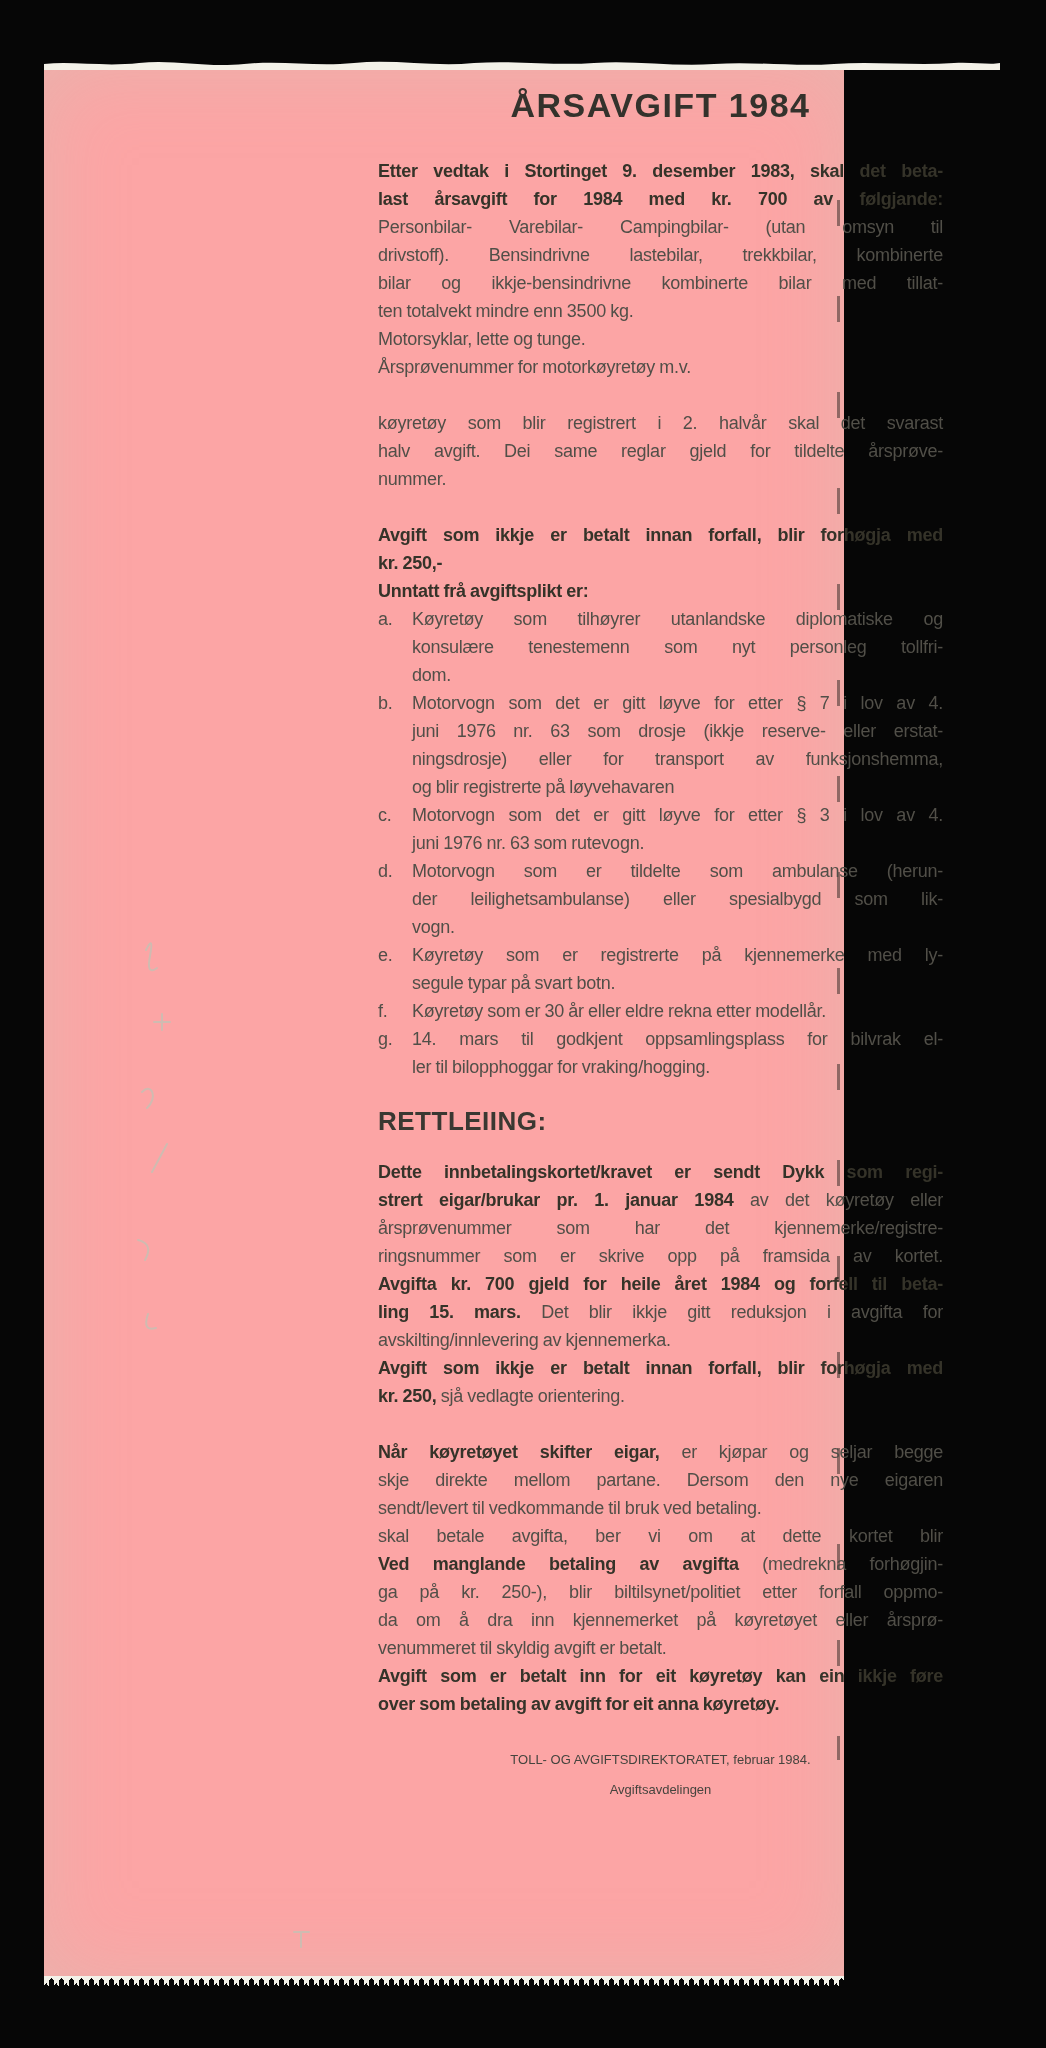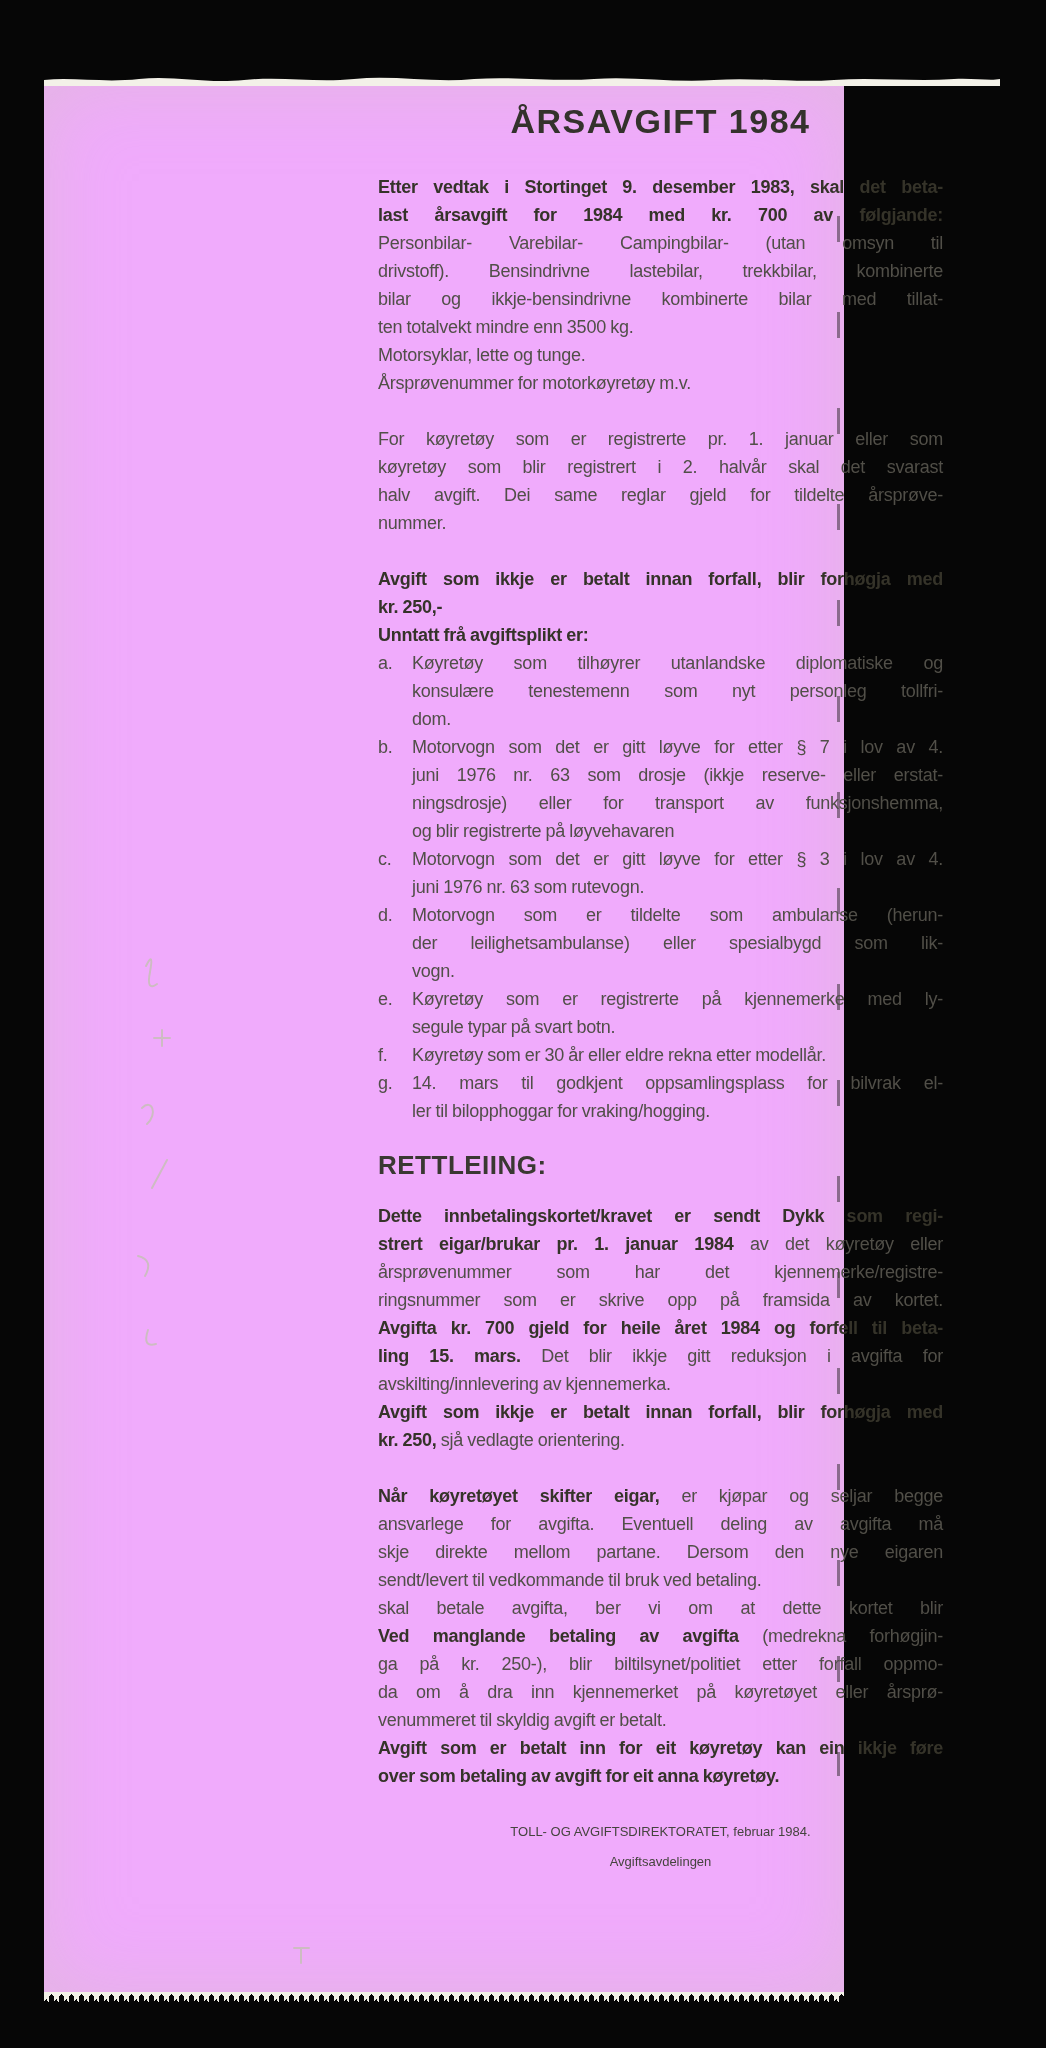--- a/index.html
+++ b/index.html
@@ -1,19 +1,19 @@
 <!DOCTYPE html>
 <html><head>
 <meta charset="utf-8">
 <style>
   html,body{margin:0;padding:0;background:#060606;}
   .scene{position:relative;width:1046px;height:2048px;background:#060606;overflow:hidden;
          font-family:"Liberation Sans", sans-serif;}
-  .paper{position:absolute;left:44px;top:86px;width:800px;height:1906px;
-         background:#f0abfc;
+  .paper{position:absolute;left:44px;top:70px;width:800px;height:1906px;
+         background:#fca5a5;
          box-shadow:inset 0 0 80px rgba(205,200,184,.38);}
   .torn-top{position:absolute;left:0;top:-14px;width:956px;height:14px;display:block;}
   .fringe{position:absolute;left:0;bottom:-10px;width:100%;height:10px;
           background-image:
             linear-gradient(135deg,#f3f1e8 50%,transparent 50%),
             linear-gradient(225deg,#f3f1e8 50%,transparent 50%);
           background-position:0 0,5px 0;
           background-size:10px 10px;
           background-repeat:repeat-x;}
   .edge-dashes{position:absolute;right:4px;top:130px;height:1560px;width:3px;opacity:.5;
@@ -72,21 +72,20 @@
             <div class="line"><span class="seg b">Etter vedtak i Stortinget 9. desember 1983, skal det beta-</span> </div>
             <div class="line"><span class="seg b">last årsavgift for 1984 med kr. 700 av følgjande:</span> </div>
             <div class="line"><span class="seg">Personbilar- Varebilar- Campingbilar- (utan omsyn til</span> </div>
             <div class="line"><span class="seg">drivstoff). Bensindrivne lastebilar, trekkbilar, kombinerte</span> </div>
             <div class="line"><span class="seg">bilar og ikkje-bensindrivne kombinerte bilar med tillat-</span> </div>
             <div class="line end"><span class="seg">ten totalvekt mindre enn 3500 kg.</span> </div>
             <div class="line end"><span class="seg">Motorsyklar, lette og tunge.</span> </div>
             <div class="line end"><span class="seg">Årsprøvenummer for motorkøyretøy m.v.</span> </div>
           </div>
           <div class="para">
-            <div class="line"><span class="seg">For køyretøy som er registrerte pr. 1. januar eller som</span> </div>
             <div class="line"><span class="seg">køyretøy som blir registrert i 2. halvår skal det svarast</span> </div>
             <div class="line"><span class="seg">halv avgift. Dei same reglar gjeld for tildelte årsprøve-</span> </div>
             <div class="line end"><span class="seg">nummer.</span> </div>
           </div>
           <div class="para">
             <div class="line"><span class="seg b">Avgift som ikkje er betalt innan forfall, blir forhøgja med</span> </div>
             <div class="line end"><span class="seg b">kr. 250,-</span> </div>
             <div class="line end"><span class="seg b">Unntatt frå avgiftsplikt er:</span> </div>
           </div>
           <div class="list">
@@ -150,21 +149,20 @@
             <div class="line"><span class="seg">årsprøvenummer som har det kjennemerke/registre-</span> </div>
             <div class="line"><span class="seg">ringsnummer som er skrive opp på framsida av kortet.</span> </div>
             <div class="line"><span class="seg b">Avgifta kr. 700 gjeld for heile året 1984 og forfell til beta-</span> </div>
             <div class="line"><span class="seg b">ling 15. mars.</span> <span class="seg"> Det blir ikkje gitt reduksjon i avgifta for</span> </div>
             <div class="line end"><span class="seg">avskilting/innlevering av kjennemerka.</span> </div>
             <div class="line"><span class="seg b">Avgift som ikkje er betalt innan forfall, blir forhøgja med</span> </div>
             <div class="line end"><span class="seg b">kr. 250,</span> <span class="seg"> sjå vedlagte orientering.</span> </div>
           </div>
           <div class="para">
             <div class="line"><span class="seg b">Når køyretøyet skifter eigar,</span> <span class="seg"> er kjøpar og seljar begge</span> </div>
-            <div class="line"><span class="seg">ansvarlege for avgifta. Eventuell deling av avgifta må</span> </div>
             <div class="line"><span class="seg">skje direkte mellom partane. Dersom den nye eigaren</span> </div>
             <div class="line end"><span class="seg">sendt/levert til vedkommande til bruk ved betaling.</span> </div>
             <div class="line"><span class="seg">skal betale avgifta, ber vi om at dette kortet blir</span> </div>
             <div class="line"><span class="seg b">Ved manglande betaling av avgifta</span> <span class="seg"> (medrekna forhøgjin-</span> </div>
             <div class="line"><span class="seg">ga på kr. 250-), blir biltilsynet/politiet etter forfall oppmo-</span> </div>
             <div class="line"><span class="seg">da om å dra inn kjennemerket på køyretøyet eller årsprø-</span> </div>
             <div class="line end"><span class="seg">venummeret til skyldig avgift er betalt.</span> </div>
             <div class="line"><span class="seg b">Avgift som er betalt inn for eit køyretøy kan ein ikkje føre</span> </div>
             <div class="line end"><span class="seg b">over som betaling av avgift for eit anna køyretøy.</span> </div>
           </div>

